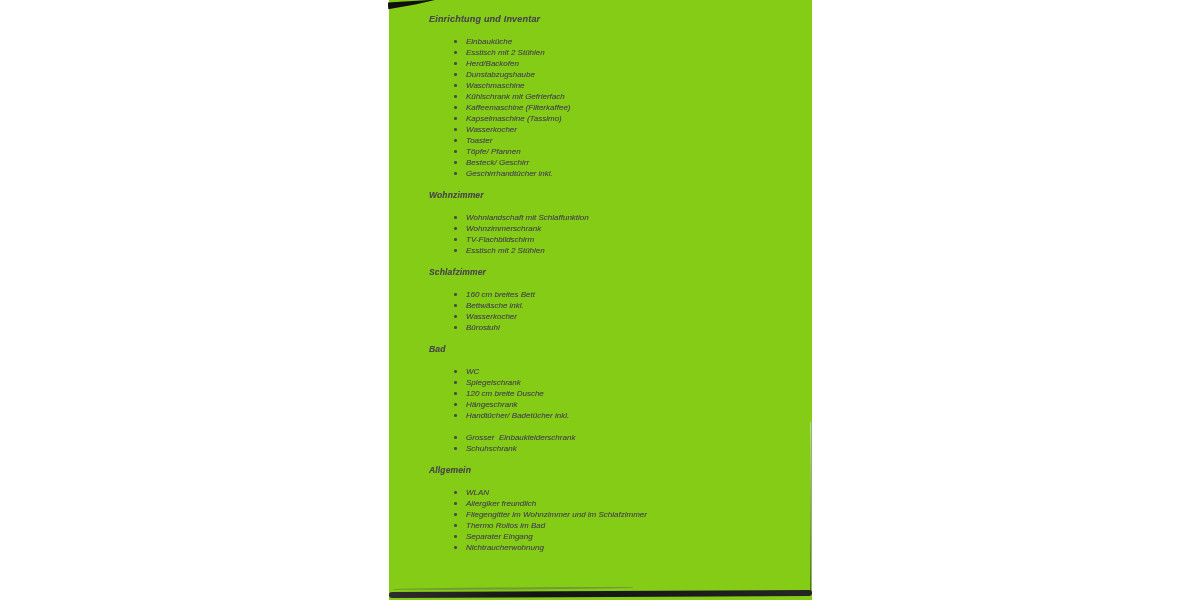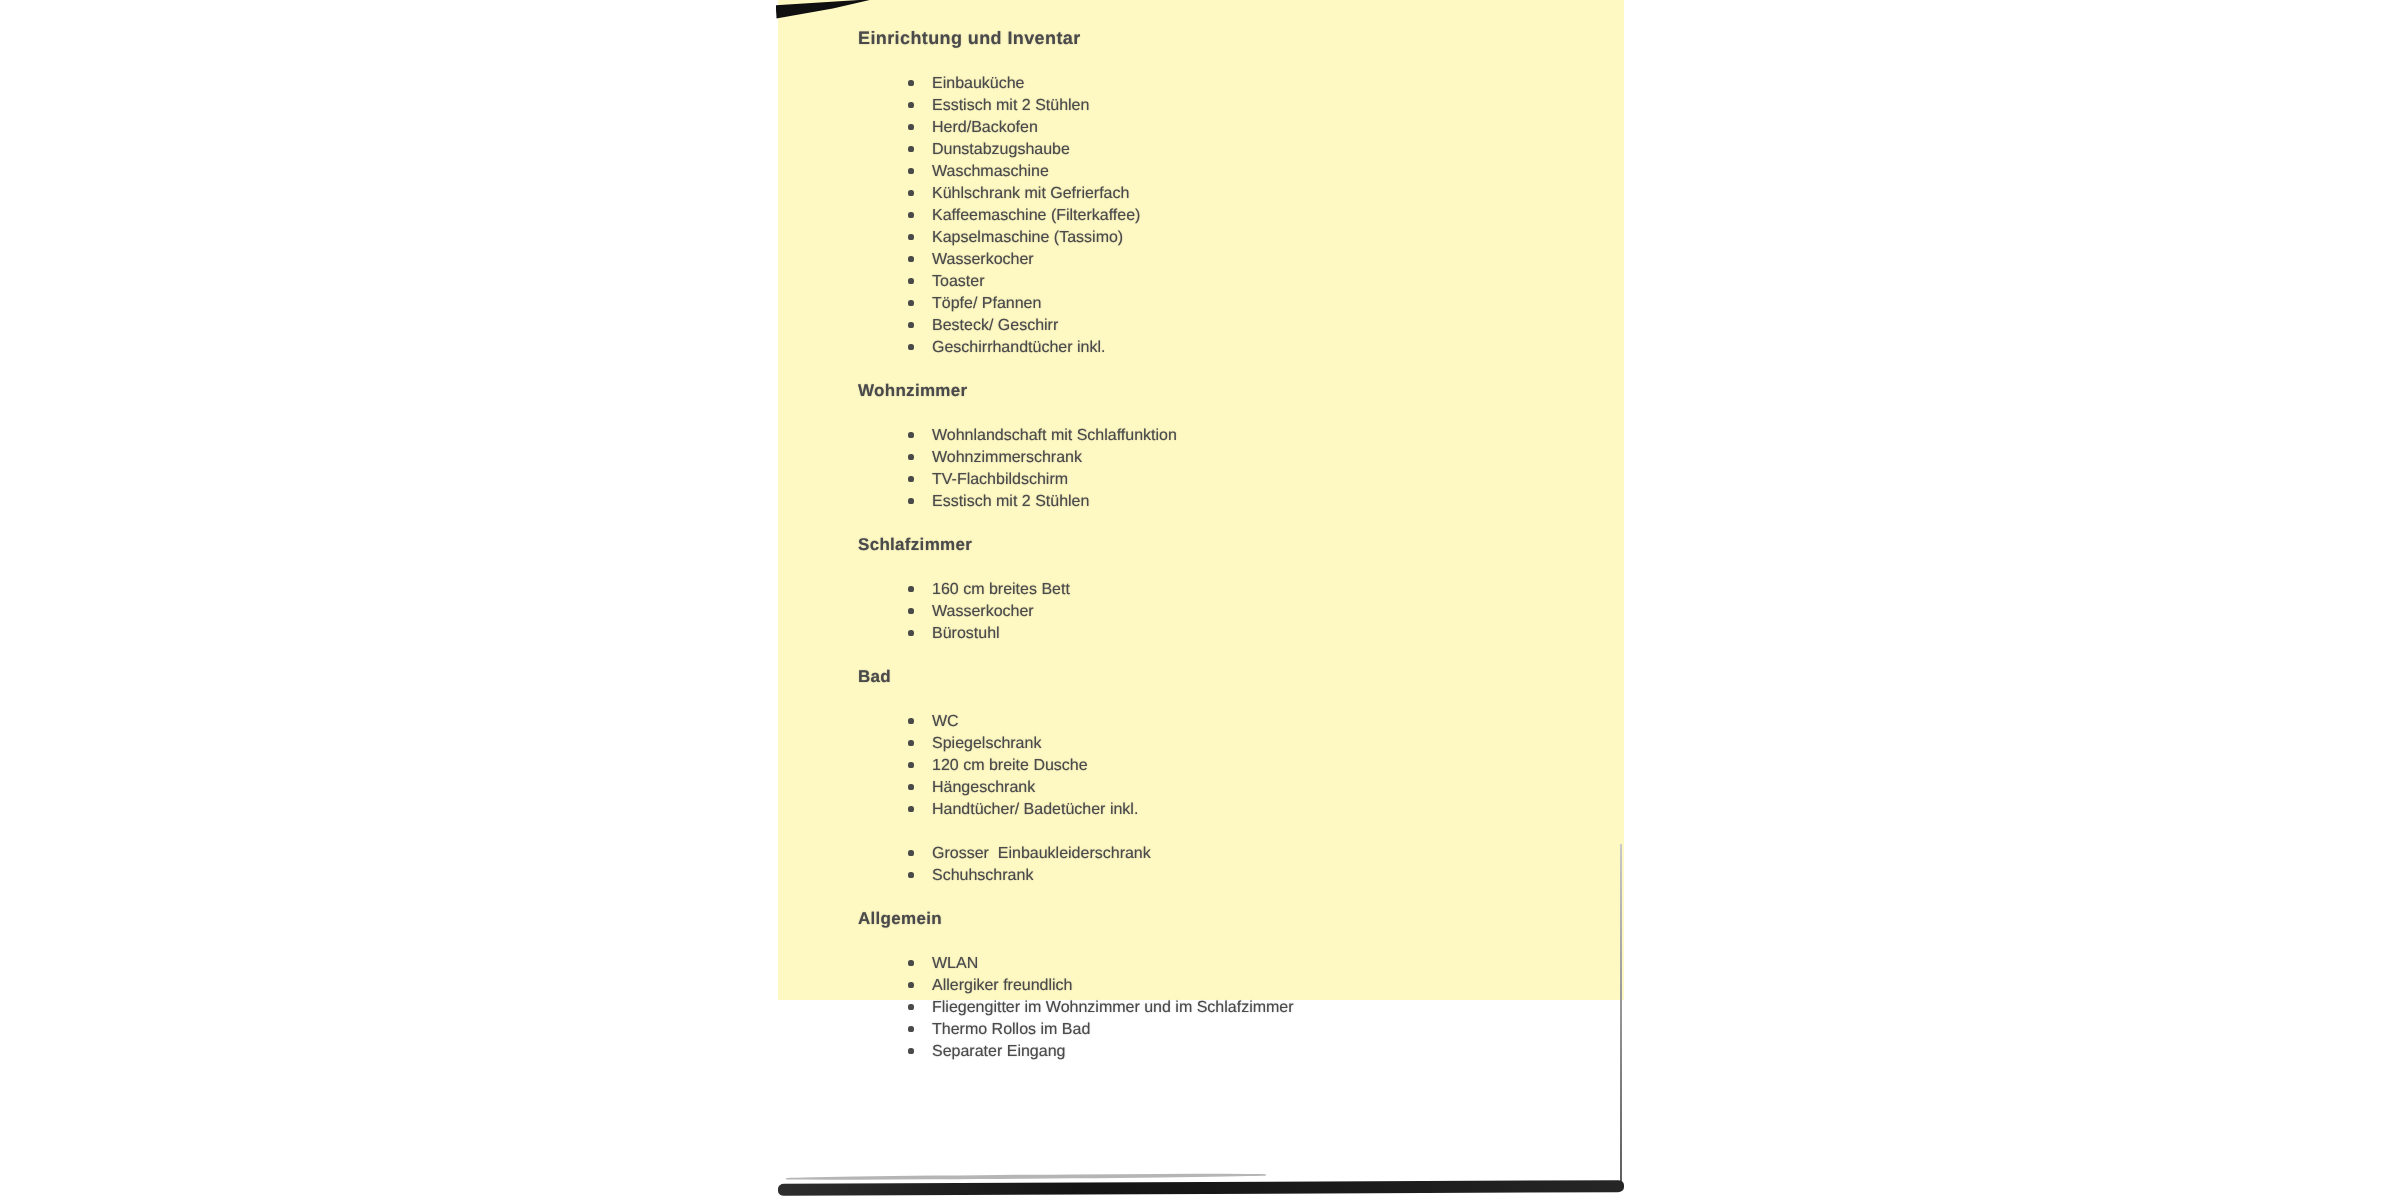--- a/index.html
+++ b/index.html
@@ -14,22 +14,23 @@
     background: #ffffff;
     overflow: hidden;
     font-family: "Liberation Sans", sans-serif;
   }
   
   .scan-page {
     position: absolute;
     left: 389px;
     top: 0;
     width: 423px;
-    height: 500px;
-    background: #fef9c3;
+    height: 600px;
+    background: #84cc16;
+    font-style: italic;
   }
   
   .corner-wedge {
     position: absolute;
     left: -1px;
     top: 0;
     width: 49px;
     height: 9px;
     background: #101010;
     clip-path: polygon(0 22%, 100% 2%, 58% 48%, 0 96%);
@@ -149,20 +150,21 @@
             <li class="item"><span class="bullet"></span><span class="item-text">TV-Flachbildschirm</span></li>
             <li class="item"><span class="bullet"></span><span class="item-text">Esstisch mit 2 Stühlen</span></li>
           </ul>
   </section>
 
   <section class="doc-section">
     <h2 class="section-heading">Schlafzimmer</h2>
     <ul class="item-list">
 
     <li class="item"><span class="bullet"></span><span class="item-text">160 cm breites Bett</span></li>
+            <li class="item"><span class="bullet"></span><span class="item-text">Bettwäsche inkl.</span></li>
             <li class="item"><span class="bullet"></span><span class="item-text">Wasserkocher</span></li>
             <li class="item"><span class="bullet"></span><span class="item-text">Bürostuhl</span></li>
           </ul>
   </section>
 
   <section class="doc-section">
     <h2 class="section-heading">Bad</h2>
     <ul class="item-list">
 
     <li class="item"><span class="bullet"></span><span class="item-text">WC</span></li>
@@ -183,19 +185,20 @@
 
   <section class="doc-section">
     <h2 class="section-heading">Allgemein</h2>
     <ul class="item-list">
 
     <li class="item"><span class="bullet"></span><span class="item-text">WLAN</span></li>
             <li class="item"><span class="bullet"></span><span class="item-text">Allergiker freundlich</span></li>
             <li class="item"><span class="bullet"></span><span class="item-text">Fliegengitter im Wohnzimmer und im Schlafzimmer</span></li>
             <li class="item"><span class="bullet"></span><span class="item-text">Thermo Rollos im Bad</span></li>
             <li class="item"><span class="bullet"></span><span class="item-text">Separater Eingang</span></li>
+            <li class="item"><span class="bullet"></span><span class="item-text">Nichtraucherwohnung</span></li>
           </ul>
   </section>
 </div>
     <div class="right-edge-line"></div>
     <div class="bottom-band"></div>
   </div>
 </div>
 
 </body></html>

